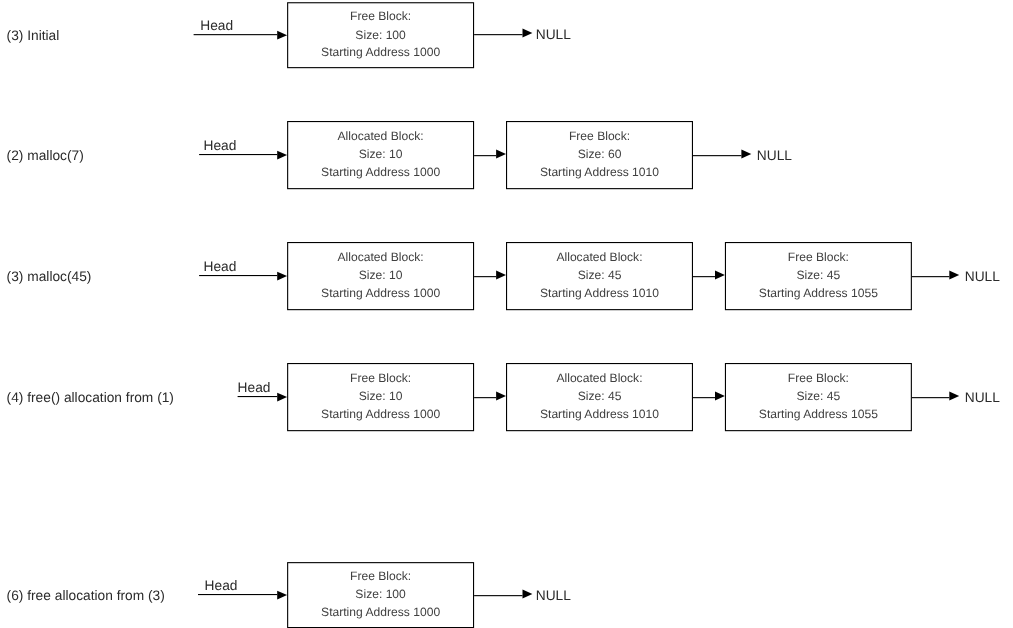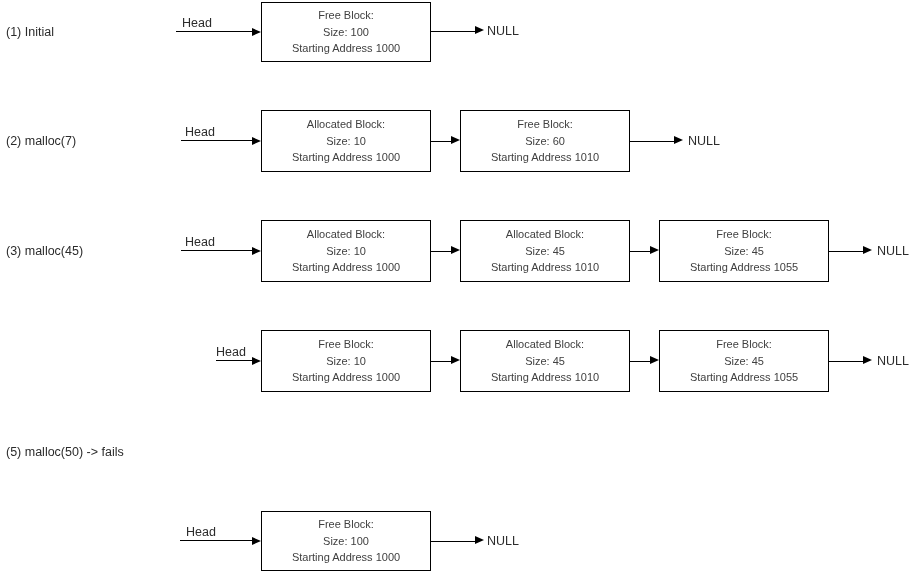--- a/index.html
+++ b/index.html
@@ -124,21 +124,21 @@
   .note-row .step-label {
     font-size: 12.5px;
   }
 </style>
 </head>
 <body>
 
 <div id="diagram">
 
   <div class="row" style="top:0px;height:95px;">
-    <div class="step-label" style="top:24px;">(1) Initial</div>
+    <div class="step-label" style="top:24px;">(3) Initial</div>
 
     <div class="head-arrow" style="left:176px;top:12px;width:85px;">
       <div class="head-label" style="left:6px;">Head</div>
       <div class="line" style="width:76px;"></div>
       <div class="tip" style="left:76px;"></div>
     </div>
 
     <div class="block" style="left:261px;top:2px;width:170px;height:60px;">
       <div class="bline">Free Block:</div>
       <div class="bline">Size: 100</div>
@@ -226,20 +226,21 @@
 
     <div class="connector" style="left:829px;top:33px;width:46px;">
       <div class="line" style="width:34px;"></div>
       <div class="tip" style="left:34px;"></div>
     </div>
 
     <div class="null-text" style="left:877px;top:25px;">NULL</div>
   </div>
 
   <div class="row" style="top:328px;height:95px;">
+    <div class="step-label" style="top:25px;">(4) free() allocation from (1)</div>
 
     <div class="head-arrow" style="left:216px;top:13px;width:45px;">
       <div class="head-label" style="left:0px;">Head</div>
       <div class="line" style="width:36px;"></div>
       <div class="tip" style="left:36px;"></div>
     </div>
 
     <div class="block" style="left:261px;top:2px;width:170px;height:62px;">
       <div class="bline">Free Block:</div>
       <div class="bline">Size: 10</div>
@@ -269,25 +270,23 @@
     </div>
 
     <div class="connector" style="left:829px;top:33px;width:46px;">
       <div class="line" style="width:34px;"></div>
       <div class="tip" style="left:34px;"></div>
     </div>
 
     <div class="null-text" style="left:877px;top:25px;">NULL</div>
   </div>
 
-  <div class="row note-row" style="top:440px;height:30px;">
-    <div class="step-label" style="top:4px;">(5) malloc(50) -&gt; fails</div>
-  </div>
 
   <div class="row" style="top:509px;height:62px;">
+    <div class="step-label" style="top:24px;">(6) free allocation from (3)</div>
 
     <div class="head-arrow" style="left:180px;top:12px;width:81px;">
       <div class="head-label" style="left:6px;">Head</div>
       <div class="line" style="width:72px;"></div>
       <div class="tip" style="left:72px;"></div>
     </div>
 
     <div class="block" style="left:261px;top:2px;width:170px;height:60px;">
       <div class="bline">Free Block:</div>
       <div class="bline">Size: 100</div>

